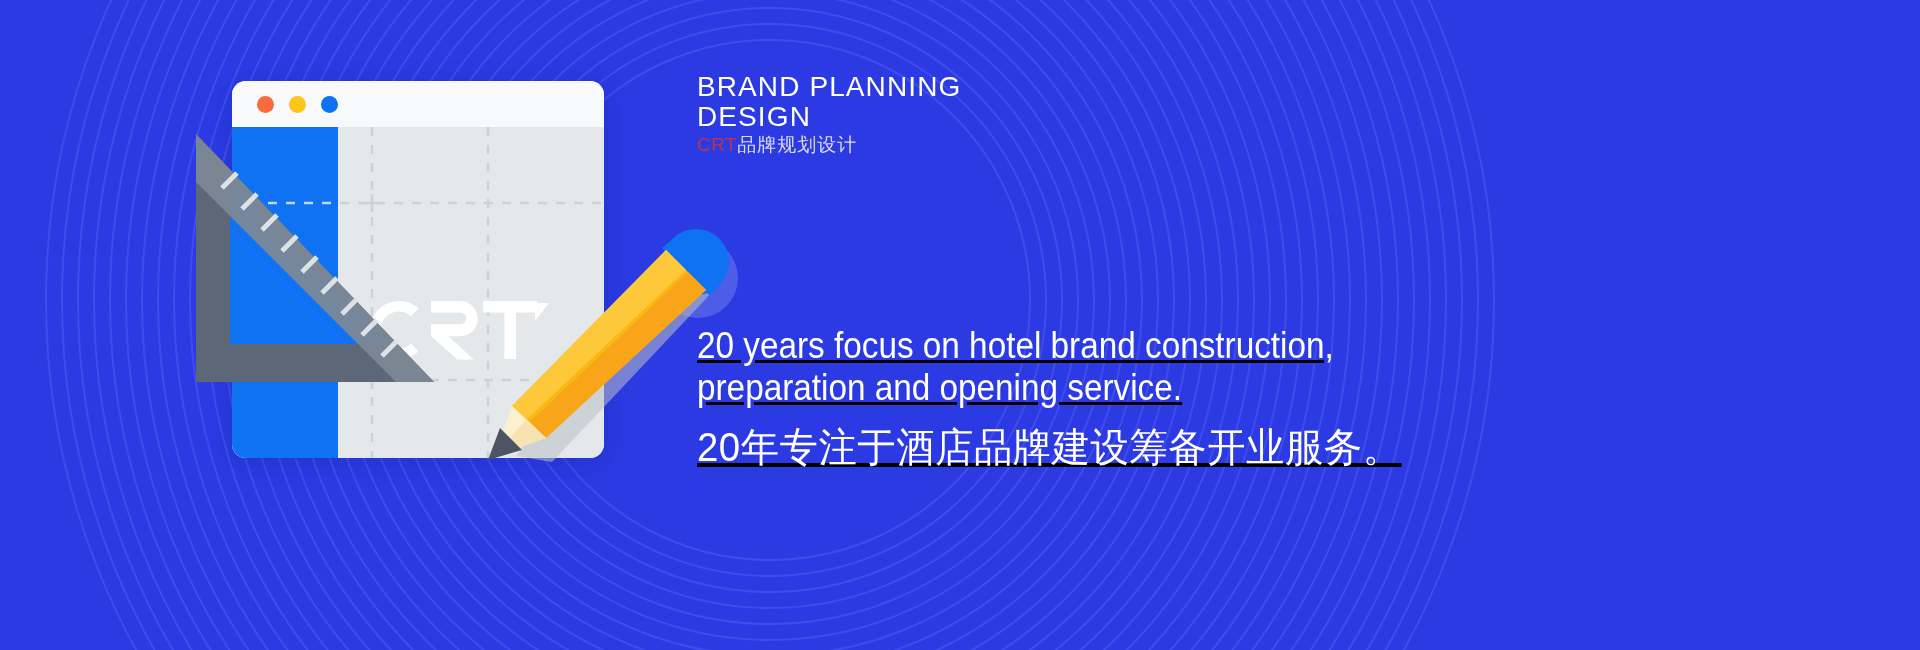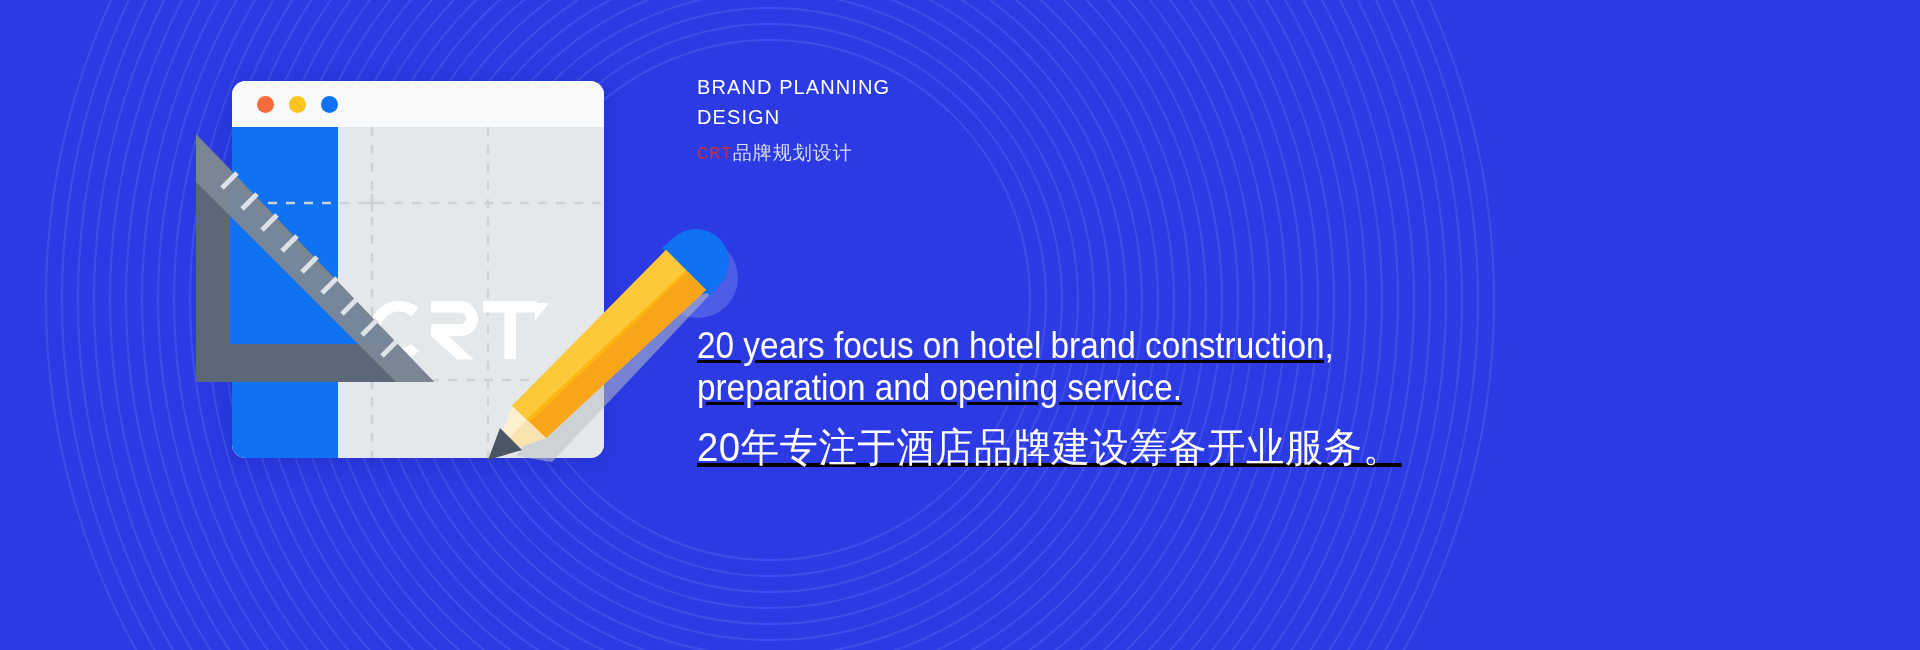--- a/index.html
+++ b/index.html
@@ -114,32 +114,31 @@
 
   
   .headline-block {
     position: absolute;
     left: 697px;
     top: 72px;
     width: 560px;
   }
   .headline-en {
     color: #ffffff;
-    font-size: 20px;
+    font-size: 28px;
     line-height: 30px;
     letter-spacing: 1.1px;
     font-weight: 400;
     white-space: pre-line;
   }
   .headline-cn {
-    margin-top: 8px;
+    margin-top: 0;
     font-size: 19px;
     letter-spacing: 1px;
     color: #d8dcf5;
-    font-family: Liberation Mono, monospace;
   }
   .headline-cn .crt-red {
     color: #c0304a;
     letter-spacing: 0.5px;
   }
 
   .tagline-block {
     position: absolute;
     left: 697px;
     top: 325px;

